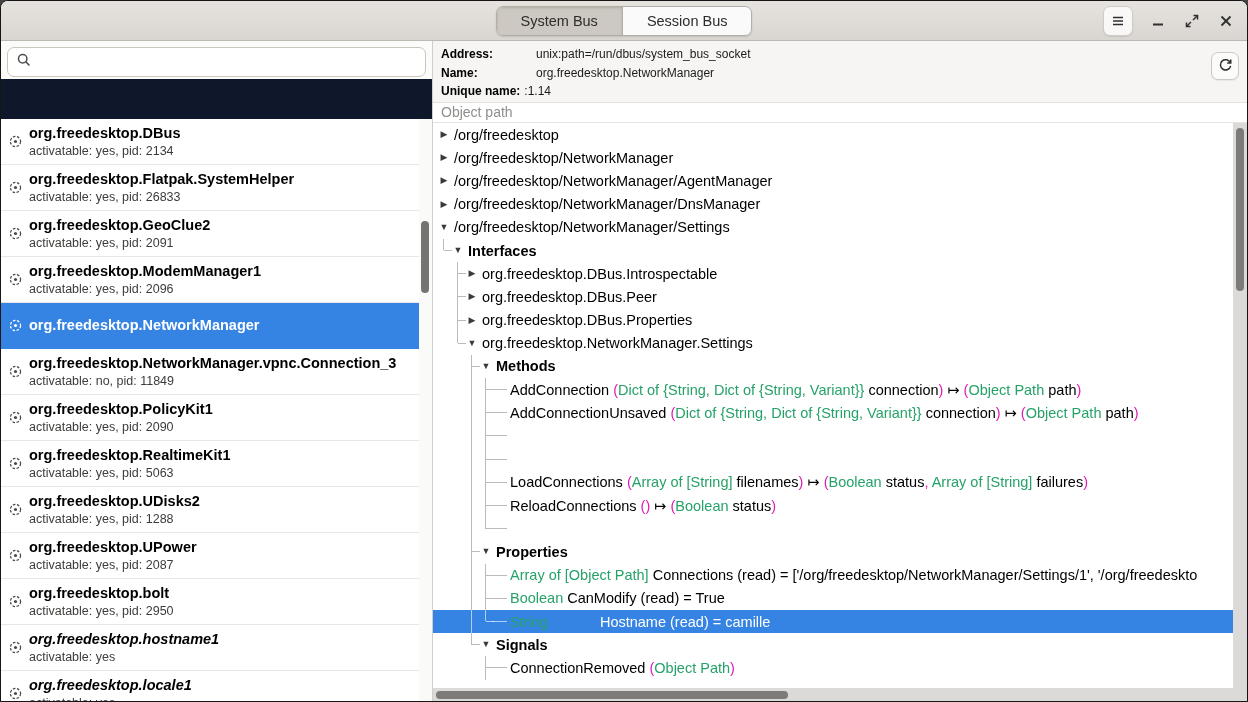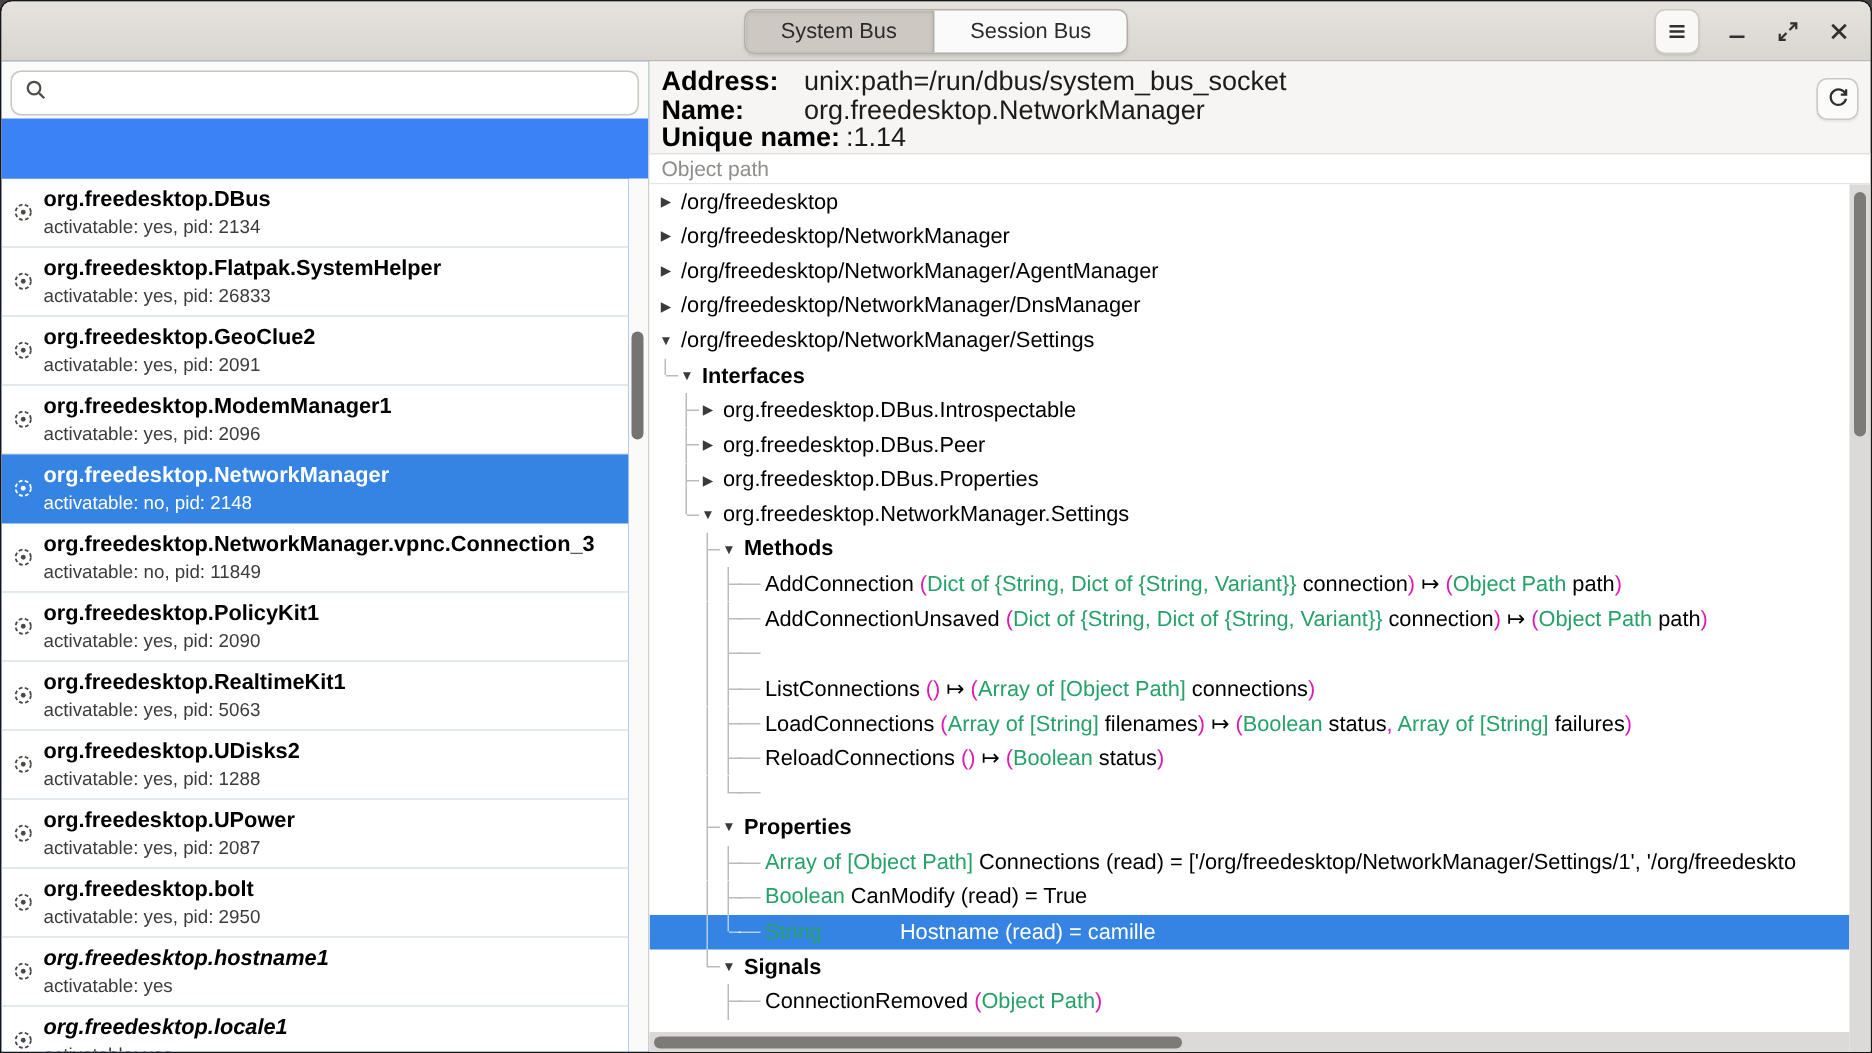--- a/index.html
+++ b/index.html
@@ -35,21 +35,21 @@
     border:1px solid #cfcbc5; box-shadow:0 1px 1px rgba(0,0,0,.08);
     display:flex; align-items:center; justify-content:center;
   }
   .ctl { width:18px; height:18px; display:flex; align-items:center; justify-content:center; color:#2f2f2f; }
   .ctl svg, .menu-btn svg { display:block; }
 
   
   .content { display:flex; height:661px; }
 
   
-  .sidebar { width:432px; position:relative; background:#3b82f6; border-right:1px solid #d2cfca; flex:none; }
+  .sidebar { width:432px; position:relative; background:#0f172a; border-right:1px solid #d2cfca; flex:none; }
   .search-row { padding:6px 6px 2px 6px; background:#fbfbfa; }
   .search-entry {
     height:30px; border:1px solid #c9c5bf; border-radius:7px; background:#fff;
     display:flex; align-items:center; padding:0 8px; gap:6px;
   }
   .search-entry input { border:none; outline:none; flex:1; font-size:14px; background:transparent; font-family:inherit; }
   .search-entry svg { flex:none; color:#4f4e4b; }
 
   .service-list { position:absolute; top:78px; bottom:0; left:0; right:13px; overflow:hidden; }
   .service-row {
@@ -63,21 +63,21 @@
   .service-row.italic .title { font-style:italic; }
   .service-row.selected { background:var(--selection,#3584e4); border-bottom-color:var(--selection,#3584e4); }
   .service-row.selected .title, .service-row.selected .detail { color:#fff; }
   .service-row.selected .srv-icon { color:#fff; }
 
   .side-scroll-track { position:absolute; top:78px; bottom:0; right:0; width:13px; background:#fafaf9; }
   .side-scroll-thumb { position:absolute; top:102px; right:3px; width:8px; height:72px; border-radius:4px; background:#757470; }
 
   
   .main { flex:1; display:flex; flex-direction:column; background:#f6f5f4; position:relative; min-width:0; }
-  .info { height:61px; padding:4px 44px 0 8px; font-size:18px; position:relative; }
+  .info { height:61px; padding:4px 44px 0 8px; font-size:12px; position:relative; }
   .info-row { display:flex; line-height:18.6px; white-space:nowrap; }
   .info-label { width:95px; font-weight:bold; color:#000; flex:none; }
   .info-value { color:#1b1b1b; }
   .refresh-btn {
     position:absolute; right:8px; top:11px; width:28px; height:28px;
     border:1px solid #ccc8c2; border-radius:7px; background:#fbfbfa;
     display:flex; align-items:center; justify-content:center; color:#2f2f2f;
     box-shadow:0 1px 1px rgba(0,0,0,.06);
   }
 
@@ -223,21 +223,20 @@
             <div class="detail">activatable: yes, pid: 2096</div>
           </div>
           <div class="service-row selected">
   <span class="srv-icon">
     <svg width="15" height="15" viewBox="0 0 16 16">
                 <circle cx="8" cy="8" r="5.4" fill="none" stroke="currentColor" stroke-width="1.3" stroke-dasharray="2.7 1.7"></circle>
                 <circle cx="8" cy="8" r="1.7" fill="currentColor"></circle>
               </svg>
   </span>
 <div class="title">org.freedesktop.NetworkManager</div>
-            <div class="detail">activatable: no, pid: 2148</div>
           </div>
           <div class="service-row">
   <span class="srv-icon">
     <svg width="15" height="15" viewBox="0 0 16 16">
                 <circle cx="8" cy="8" r="5.4" fill="none" stroke="currentColor" stroke-width="1.3" stroke-dasharray="2.7 1.7"></circle>
                 <circle cx="8" cy="8" r="1.7" fill="currentColor"></circle>
               </svg>
   </span>
 <div class="title">org.freedesktop.NetworkManager.vpnc.Connection_3</div>
             <div class="detail">activatable: no, pid: 11849</div>
@@ -444,21 +443,20 @@
               <div class="tok v"></div>
               <div class="tok t"></div>
               <div class="tok h"></div>
             </div>
             <div class="trow">
               <div class="tok s"></div>
               <div class="tok s"></div>
               <div class="tok v"></div>
               <div class="tok t"></div>
               <div class="tok h"></div>
-              <span class="tseg"><span class="seg-k">ListConnections </span><span class="seg-m">() </span><span class="seg-k">↦ </span><span class="seg-m">(</span><span class="seg-g">Array of [Object Path]</span><span class="seg-k"> connections</span><span class="seg-m">)</span></span>
             </div>
             <div class="trow">
               <div class="tok s"></div>
               <div class="tok s"></div>
               <div class="tok v"></div>
               <div class="tok t"></div>
               <div class="tok h"></div>
               <span class="tseg"><span class="seg-k">LoadConnections </span><span class="seg-m">(</span><span class="seg-g">Array of [String]</span><span class="seg-k"> filenames</span><span class="seg-m">) </span><span class="seg-k">↦ </span><span class="seg-m">(</span><span class="seg-g">Boolean</span><span class="seg-k"> status</span><span class="seg-m">,</span><span class="seg-g"> Array of [String]</span><span class="seg-k"> failures</span><span class="seg-m">)</span></span>
             </div>
             <div class="trow">

